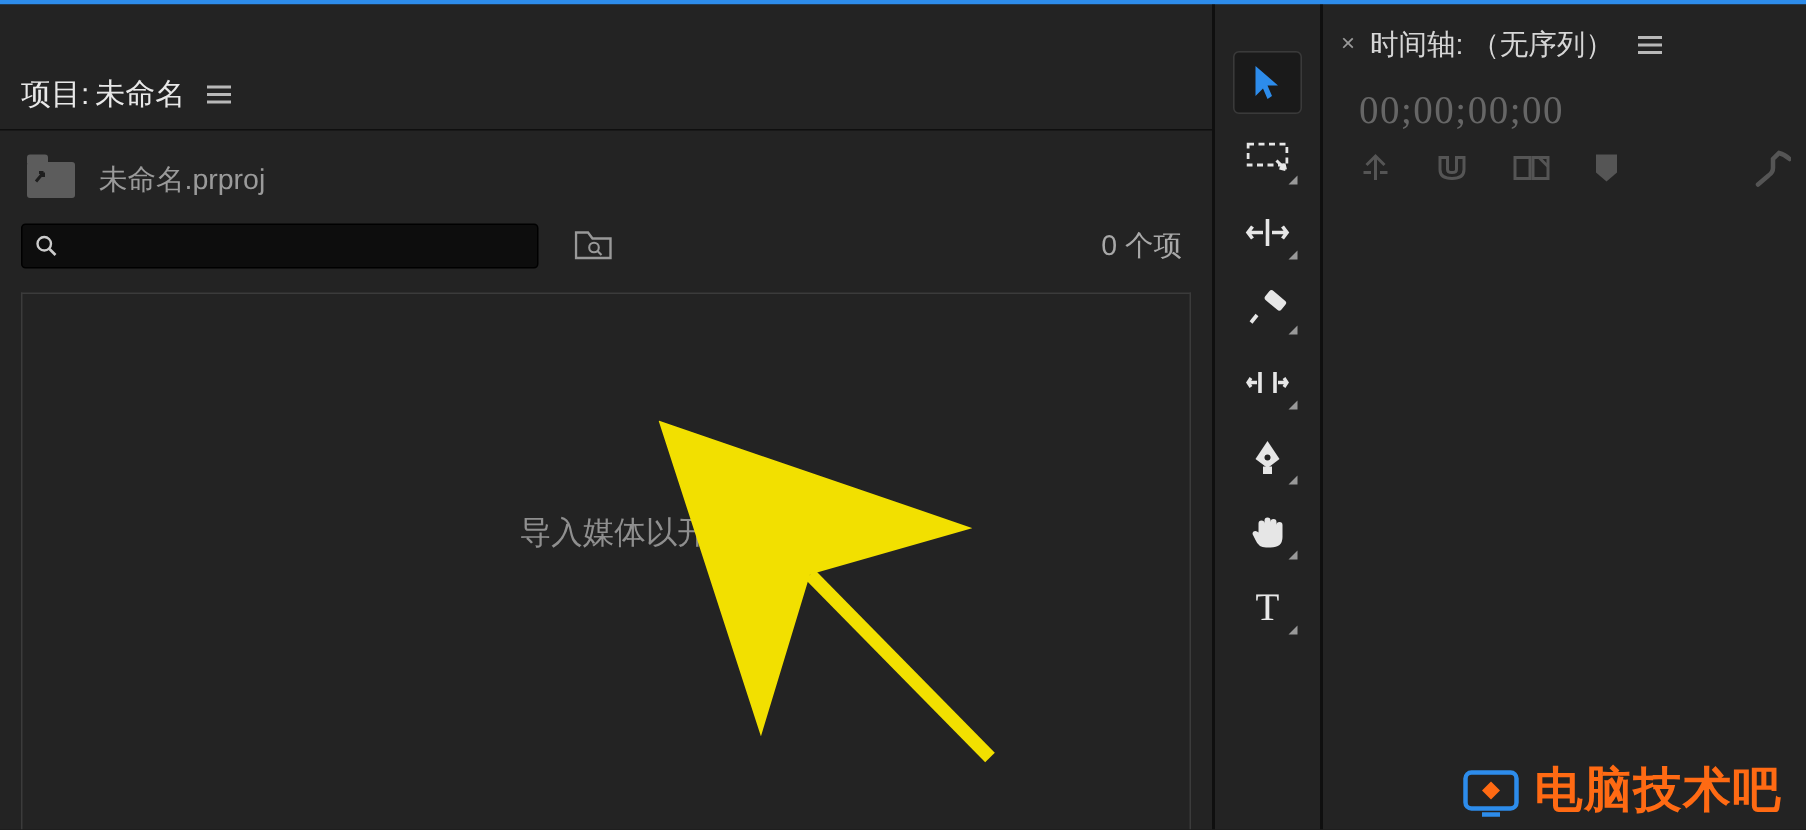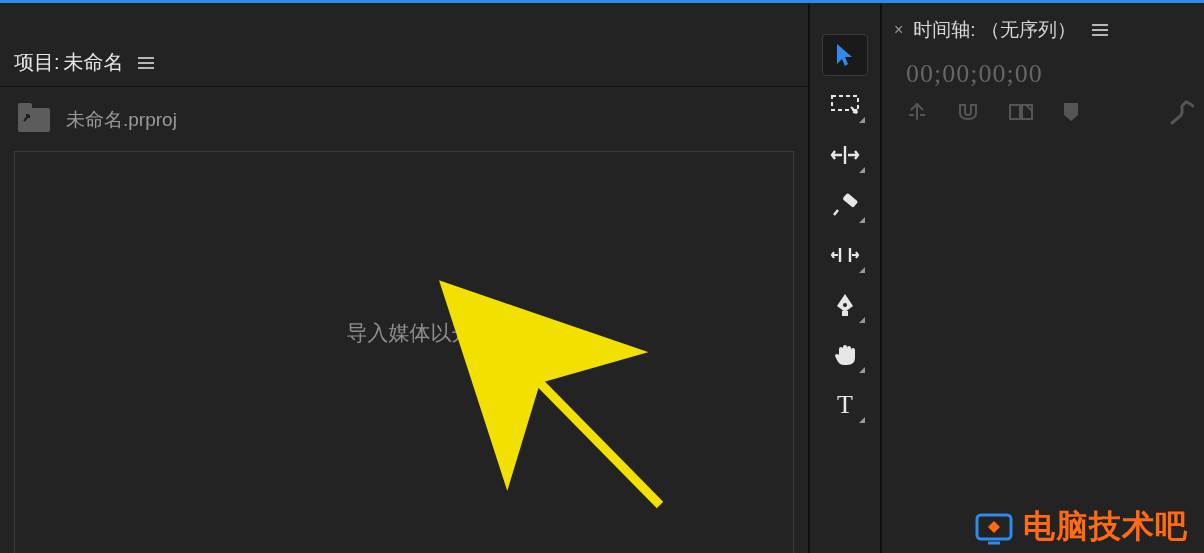--- a/index.html
+++ b/index.html
@@ -248,20 +248,37 @@
     </div>
     <div class="project-body">
       <div class="bin-row">
         <span class="folder-icon">
           <svg width="18" height="14" viewBox="0 0 18 14">
               <path d="M2 10 L7 4 M7 4 L4 4 M7 4 L7 7" stroke="#1e1e1e" stroke-width="2" fill="none"></path>
             </svg>
         </span>
         <span class="project-name">未命名.prproj</span>
       </div>
+      <div class="search-row">
+        <div class="search-box">
+          <svg width="16" height="16" viewBox="0 0 16 16">
+              <circle cx="6.5" cy="6.5" r="4.5" stroke="#ccc" stroke-width="1.6" fill="none"></circle>
+              <line x1="10" y1="10" x2="14" y2="14" stroke="#ccc" stroke-width="1.8"></line>
+            </svg>
+          <input type="text" placeholder="" style="">
+        </div>
+        <span class="new-bin-icon">
+          <svg width="26" height="20" viewBox="0 0 26 20">
+              <path d="M1 5 L1 18 L24 18 L24 5 L12 5 L9 1 L1 1 Z" stroke="#999" stroke-width="1.6" fill="none"></path>
+              <circle cx="13" cy="11" r="3.2" stroke="#999" stroke-width="1.4" fill="none"></circle>
+              <line x1="15.5" y1="13.5" x2="18" y2="16" stroke="#999" stroke-width="1.4"></line>
+            </svg>
+        </span>
+        <span class="item-count">0 个项</span>
+      </div>
       <div class="drop-zone">
         <span class="drop-text">导入媒体以开始</span>
       </div>
     </div>
   </div>
 
   <div class="tool-col">
     <div class="tool selected">
       <svg width="22" height="26" viewBox="0 0 22 26">
           <path d="M3 2 L3 22 L8 17 L11 24 L14 22 L11 15 L18 15 Z" fill="#2d8ceb"></path>

